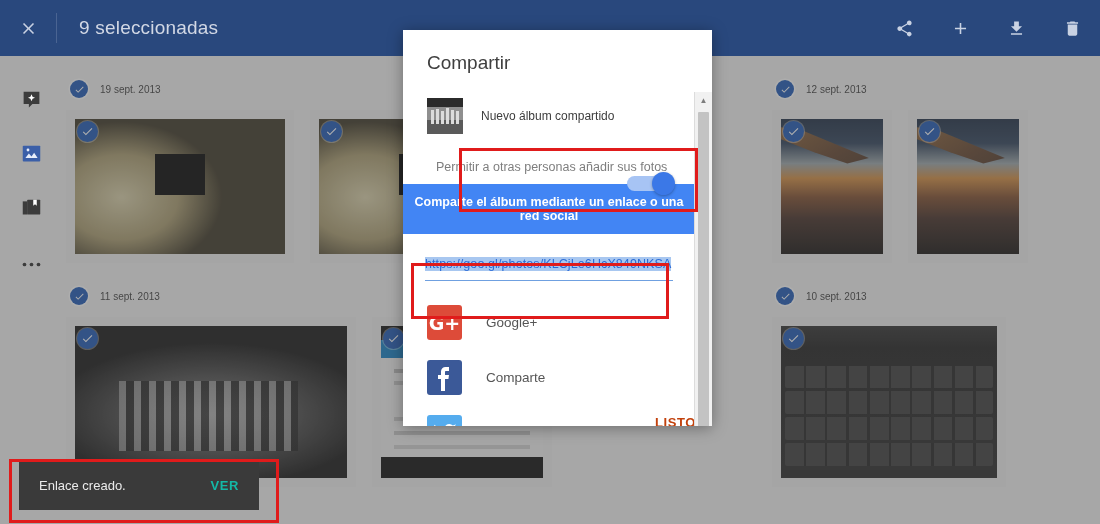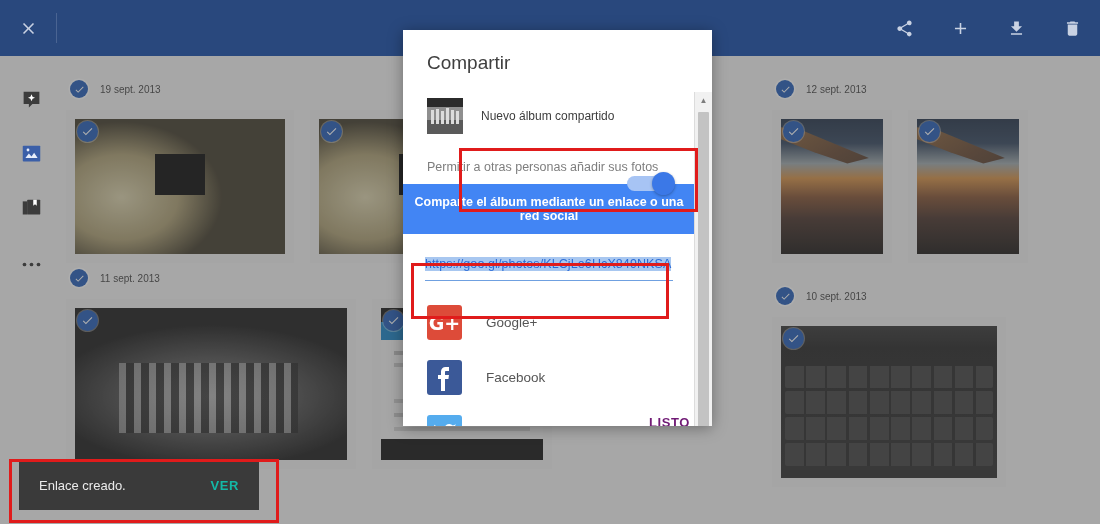--- a/index.html
+++ b/index.html
@@ -84,35 +84,35 @@
     background:#fff;z-index:30;box-shadow:0 2px 14px rgba(0,0,0,.35);
     overflow:hidden;
   }
   #dlg-title{font-size:19px;color:#3f3f3f;padding:22px 0 16px 24px;}
   #dlg-scrollzone{position:absolute;left:0;top:62px;width:309px;height:398px;}
   .dlg-body{position:absolute;left:0;top:0;width:292px;}
   .album-row{display:flex;align-items:center;gap:18px;padding:6px 0 10px 24px;}
   .album-thumb{width:36px;height:36px;flex:0 0 auto;}
   .album-name{font-size:12px;color:#3d3d3d;line-height:18px;}
   .album-owner{font-size:12.5px;color:#9a9a9a;line-height:17px;}
-  .perm-row{position:relative;padding:16px 24px 10px 24px;}
+  .perm-row{position:relative;padding:16px 24px 10px 33px;}
   .perm-label{font-size:12.5px;color:#7e7e7e;}
   .toggle{position:absolute;right:22px;top:32px;width:46px;height:15px;border-radius:8px;background:#a7c4f4;}
   .toggle .knob{position:absolute;right:-2px;top:-4px;width:23px;height:23px;border-radius:50%;background:#3b78e7;box-shadow:0 1px 3px rgba(0,0,0,.3);}
   .blue-band{background:#4285f4;color:#fff;font-size:12.5px;font-weight:bold;text-align:center;padding:11px 6px;}
   .link-wrap{padding:20px 22px 14px 22px;}
   .link-text{font-size:12.5px;color:#2b6bd6;background:#a8c7f0;display:inline;letter-spacing:.1px;}
   .link-underline{height:1px;background:#6fa0e0;margin-top:8px;}
   .social{display:flex;align-items:center;gap:24px;padding:10px 0 10px 24px;}
   .social-label{font-size:13.5px;color:#555;}
   .sq{width:35px;height:35px;border-radius:3px;display:flex;align-items:center;justify-content:center;flex:0 0 auto;color:#fff;}
   .sq-g{background:#dd4b39;font-size:19px;font-weight:bold;font-family:"DejaVu Sans",sans-serif;}
   .sq-f{background:#3b5998;}
   .sq-t{background:#55acee;}
-  #listo{position:absolute;right:22px;bottom:-4px;font-size:13px;font-weight:bold;color:#701a75;letter-spacing:.6px;}
+  #listo{position:absolute;right:16px;bottom:-4px;font-size:13px;font-weight:bold;color:#c2410c;letter-spacing:.6px;}
 
   
   #dsb{position:absolute;right:0;top:62px;width:17px;height:398px;background:#f1f1f1;border-left:1px solid #dcdcdc;}
   #dsb .arrow{height:17px;display:flex;align-items:center;justify-content:center;color:#7d7d7d;font-size:8px;}
   #dsb .thumb{position:absolute;left:3px;top:20px;width:11px;height:322px;background:#c3c3c3;border-radius:1px;}
 
   
   #toast{position:absolute;left:19px;bottom:14px;width:240px;height:50px;background:#3a3a3a;z-index:40;
      display:flex;align-items:center;justify-content:space-between;padding:0 20px;box-sizing:border-box;}
   #toast .msg{font-size:13px;color:#eaeaea;}
@@ -149,21 +149,21 @@
       <div class="tile" style="width:228px;height:153px;">
         <span class="badge">
           <svg width="13" height="13" viewBox="0 0 24 24">
               <path d="M9 16.2L4.8 12l-1.4 1.4L9 19 21 7l-1.4-1.4z" fill="#fff"></path>
             </svg>
         </span>
         <div class="ph art-sleep"></div>
       </div>
     </div>
 
-    <div class="sec-head" style="margin-top:0;gap:12px;">
+    <div class="sec-head" style="margin-top:18px;gap:12px;">
       <span class="chk">
         <svg width="11" height="11" viewBox="0 0 24 24">
             <path d="M9 16.2L4.8 12l-1.4 1.4L9 19 21 7l-1.4-1.4z" fill="#fff"></path>
           </svg>
       </span>
       <span class="sec-date">11 sept. 2013</span>
     </div>
     <div class="row">
       <div class="tile" style="width:290px;height:170px;">
         <span class="badge">
@@ -285,20 +285,21 @@
 
 <div id="topbar">
   <div class="close">
     <span>
       <svg width="19" height="19" viewBox="0 0 24 24">
           <path d="M19 6.4L17.6 5 12 10.6 6.4 5 5 6.4 10.6 12 5 17.6 6.4 19 12 13.4 17.6 19 19 17.6 13.4 12z" fill="#c9d2e3"></path>
         </svg>
     </span>
   </div>
   <div class="divider"></div>
+  <div class="title">9 seleccionadas</div>
   <div class="spacer"></div>
   <div class="tool">
     <span>
       <svg width="19" height="19" viewBox="0 0 24 24">
           <path d="M18 16.1c-.8 0-1.5.3-2 .8l-7.1-4.1c.05-.25.1-.5.1-.8s-.05-.55-.1-.8l7-4.1c.55.5 1.25.8 2.1.8 1.65 0 3-1.35 3-3s-1.35-3-3-3-3 1.35-3 3c0 .3.05.55.1.8L8 9.8c-.55-.5-1.25-.8-2-.8-1.65 0-3 1.35-3 3s1.35 3 3 3c.75 0 1.45-.3 2-.8l7.15 4.2c-.05.2-.1.45-.1.7 0 1.6 1.3 2.9 2.95 2.9s2.95-1.3 2.95-2.9-1.3-3-2.95-3z" fill="#c9d2e3"></path>
         </svg>
     </span>
   </div>
   <div class="tool">
     <span>
@@ -367,21 +368,21 @@
       <div class="social">
         <span class="sq sq-g">G+</span>
         <span class="social-label">Google+</span>
       </div>
       <div class="social">
         <span class="sq sq-f">
           <svg width="35" height="35" viewBox="0 0 35 35">
               <path d="M22 11h-3c-.6 0-1 .4-1 1v3h4l-.6 4H18v12h-4V19h-3v-4h3v-3.5c0-2.5 2-4.5 4.5-4.5H22z" fill="#fff"></path>
             </svg>
         </span>
-        <span class="social-label">Facebook</span>
+        <span class="social-label">Comparte</span>
       </div>
       <div class="social">
         <span class="sq sq-t">
           <svg width="35" height="35" viewBox="0 0 32 32">
               <path d="M27 10.3c-.8.35-1.65.6-2.55.7.9-.55 1.6-1.4 1.95-2.45-.85.5-1.8.88-2.8 1.08A4.4 4.4 0 0 0 16 12.6c0 .35.04.7.1 1.02a12.5 12.5 0 0 1-9.08-4.6 4.4 4.4 0 0 0 1.37 5.87c-.72-.02-1.4-.22-2-.55v.06a4.4 4.4 0 0 0 3.53 4.32c-.65.18-1.35.2-2.02.08a4.4 4.4 0 0 0 4.1 3.06 8.84 8.84 0 0 1-6.5 1.82 12.45 12.45 0 0 0 6.75 1.98c8.1 0 12.53-6.72 12.53-12.54l-.01-.57A8.9 8.9 0 0 0 27 10.3z" fill="#fff"></path>
             </svg>
         </span>
         <span class="social-label">Twitter</span>
       </div>
 

